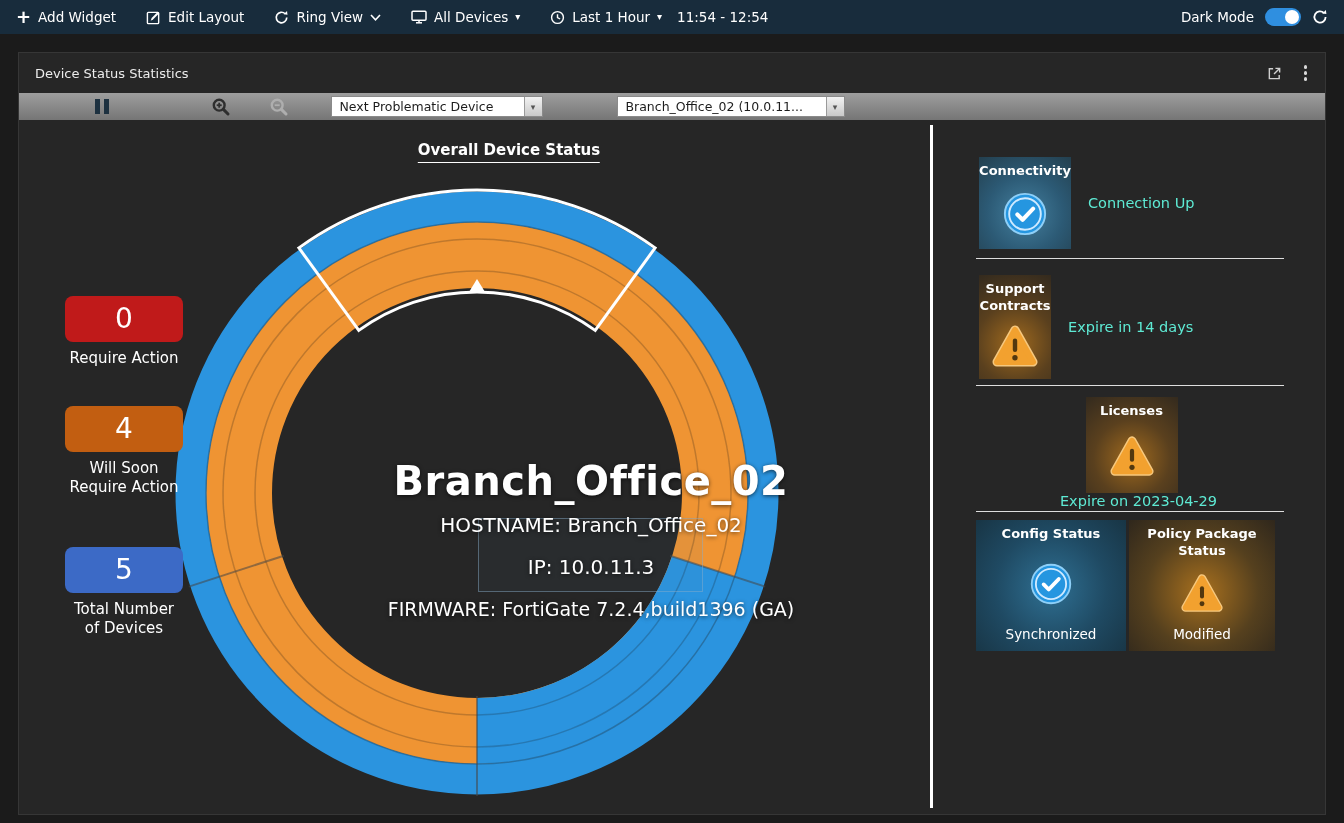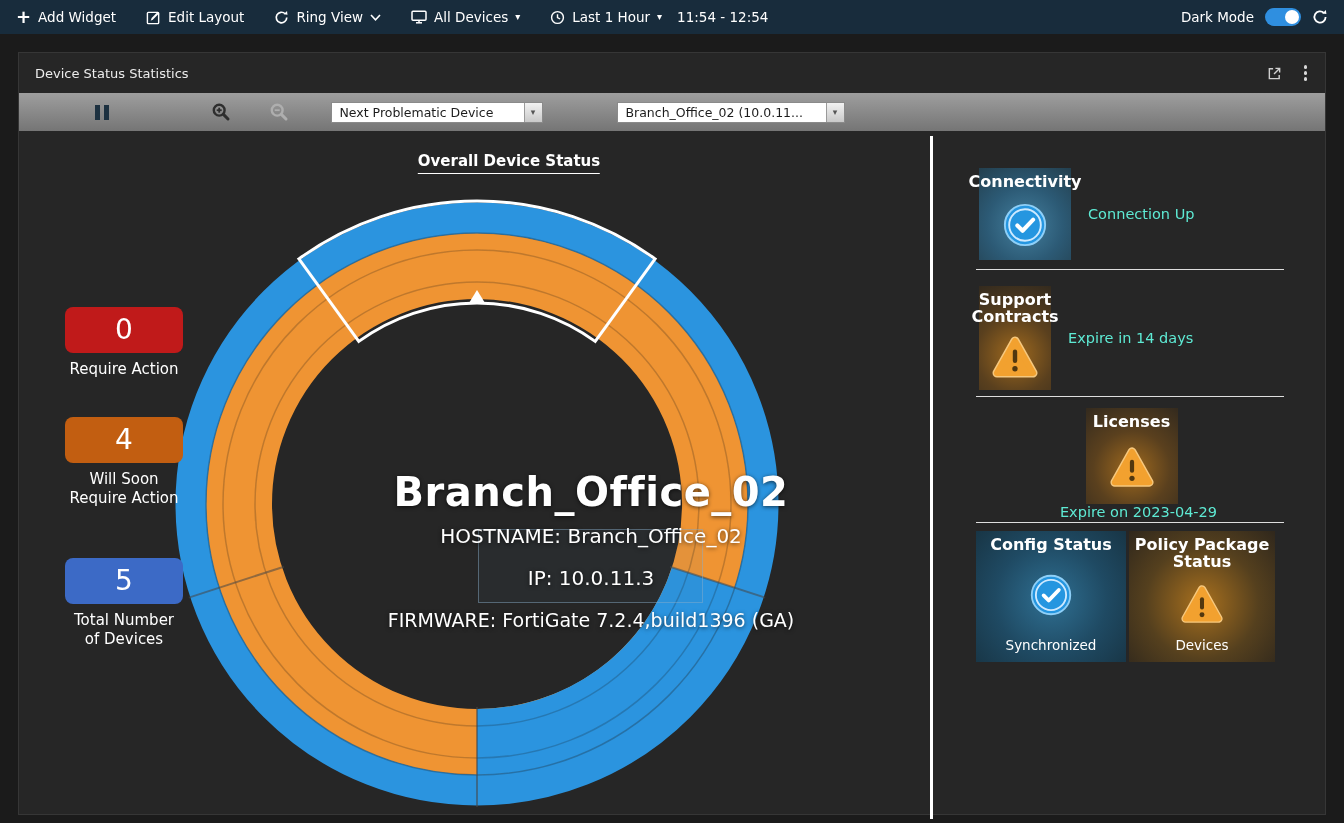--- a/index.html
+++ b/index.html
@@ -16,21 +16,21 @@
   .toggle .knob{position:absolute;right:2px;top:2px;width:14px;height:14px;border-radius:50%;background:#fff;}
 
   
   .panel{position:absolute;left:18px;right:18px;top:52px;bottom:8px;background:#262626;border:1px solid #363636;box-sizing:border-box;}
   .panel-header{height:40px;display:flex;align-items:center;padding:0 16px;color:#ececec;font-size:13px;}
   .header-icons{margin-left:auto;display:flex;align-items:center;gap:20px;}
   .kebab{display:flex;flex-direction:column;gap:2.5px;cursor:pointer;padding:2px;}
   .kebab i{width:3.5px;height:3.5px;border-radius:50%;background:#d8d8d8;display:block;}
 
   
-  .toolbar{height:38px;background:linear-gradient(#9e9e9e,#757575);display:flex;align-items:center;}
+  .toolbar{height:27px;background:linear-gradient(#9e9e9e,#757575);display:flex;align-items:center;}
   .pause-btn{margin-left:76px;display:flex;gap:4.5px;cursor:pointer;}
   .pause-btn i{width:4.5px;height:15px;background:#1d3140;display:block;}
   .zoom-btn{cursor:pointer;display:flex;}
   .zoom-in{margin-left:102px;}
   .zoom-out{margin-left:38px;}
   .select{margin-left:42px;width:212px;height:21px;background:#fff;border:1px solid #8a8a8a;display:flex;align-items:center;font-size:12.5px;color:#1c1c1c;padding-left:8px;box-sizing:border-box;cursor:pointer;white-space:nowrap;overflow:hidden;}
   .select .sel-arrow{margin-left:auto;min-width:17px;height:100%;background:linear-gradient(#f2f2f2,#c9c9c9);border-left:1px solid #9a9a9a;display:flex;align-items:center;justify-content:center;font-size:9px;color:#555;}
   .select2{margin-left:74px;width:228px;}
 
   
@@ -52,21 +52,21 @@
   .vdivider{position:absolute;left:911px;top:5px;bottom:6px;width:2.5px;background:#fff;}
 
   
   .card{position:absolute;left:957px;width:308px;display:flex;align-items:center;border-bottom:1px solid #dedede;box-sizing:border-box;}
   .card1{top:28px;height:111px;}
   .card2{top:148px;height:118px;}
   .card3{top:277px;height:115px;flex-direction:column;}
   .card .tile{margin-left:3px;}
   .card-status{margin-left:17px;color:#5eead4;font-size:14.5px;}
   .tile{display:flex;flex-direction:column;align-items:center;box-sizing:border-box;cursor:pointer;}
-  .tile-title{color:#fff;font-weight:bold;font-size:16px;line-height:17px;text-align:center;padding-top:5px;}
+  .tile-title{color:#fff;font-weight:bold;font-size:13px;line-height:17px;text-align:center;padding-top:5px;}
   .tile-icon{flex:1;display:flex;align-items:center;justify-content:center;}
   .tile-status{color:#fff;font-weight:normal;font-size:13.5px;padding-bottom:9px;}
   .t-conn{width:92px;height:92px;background:radial-gradient(circle at 50% 62%,#44809f 0%,#2c5a75 52%,#233f4e 100%);}
   .t-sup{width:72px;height:104px;background:radial-gradient(circle at 50% 66%,#a06a1e 0%,#5a401e 50%,#332a1e 100%);}
   .t-lic{width:92px;height:96px;background:radial-gradient(circle at 50% 64%,#a06a1e 0%,#5a401e 50%,#332a1e 100%);}
   .card4{position:absolute;left:957px;top:400px;display:flex;gap:3px;border-radius:7px;}
   .t-conf{width:150px;height:131px;background:radial-gradient(circle at 50% 52%,#2f7093 0%,#1f4a63 55%,#183545 100%);}
   .t-pol{width:146px;height:131px;background:radial-gradient(circle at 50% 55%,#a8701e 0%,#55401e 55%,#2f271c 100%);}
 </style>
 </head>
@@ -317,19 +317,19 @@
             <div>Status</div>
           </div>
           <div class="tile-icon">
             <svg width="44" height="44" viewBox="0 0 48 48">
                 <path d="M24 8 L42 40 H6 Z" fill="none" stroke="#f6c87e" stroke-width="9" stroke-linejoin="round"></path>
                 <path d="M24 8 L42 40 H6 Z" fill="#f2a12f" stroke="#f2a12f" stroke-width="6" stroke-linejoin="round"></path>
                 <rect x="21.8" y="16.5" width="4.4" height="13.5" rx="2.2" fill="#52380f"></rect>
                 <circle cx="24" cy="35.8" r="2.7" fill="#52380f"></circle>
               </svg>
           </div>
-          <div class="tile-status">Devices</div>
+          <div class="tile-status">Modified</div>
         </div>
       </div>
 
     </div>
   </section>
 </div>
 
 </body></html>

